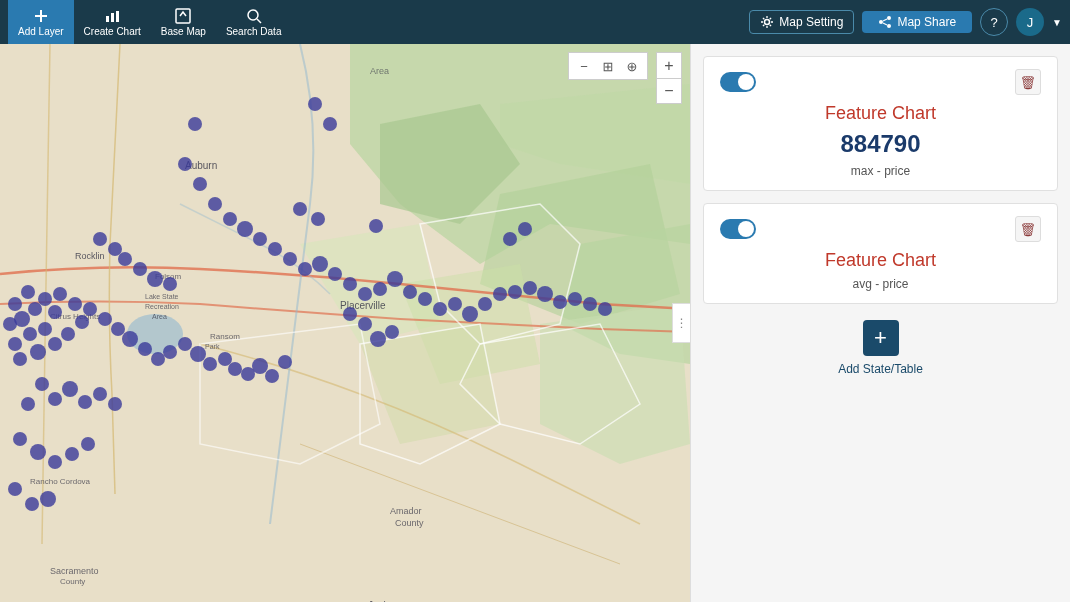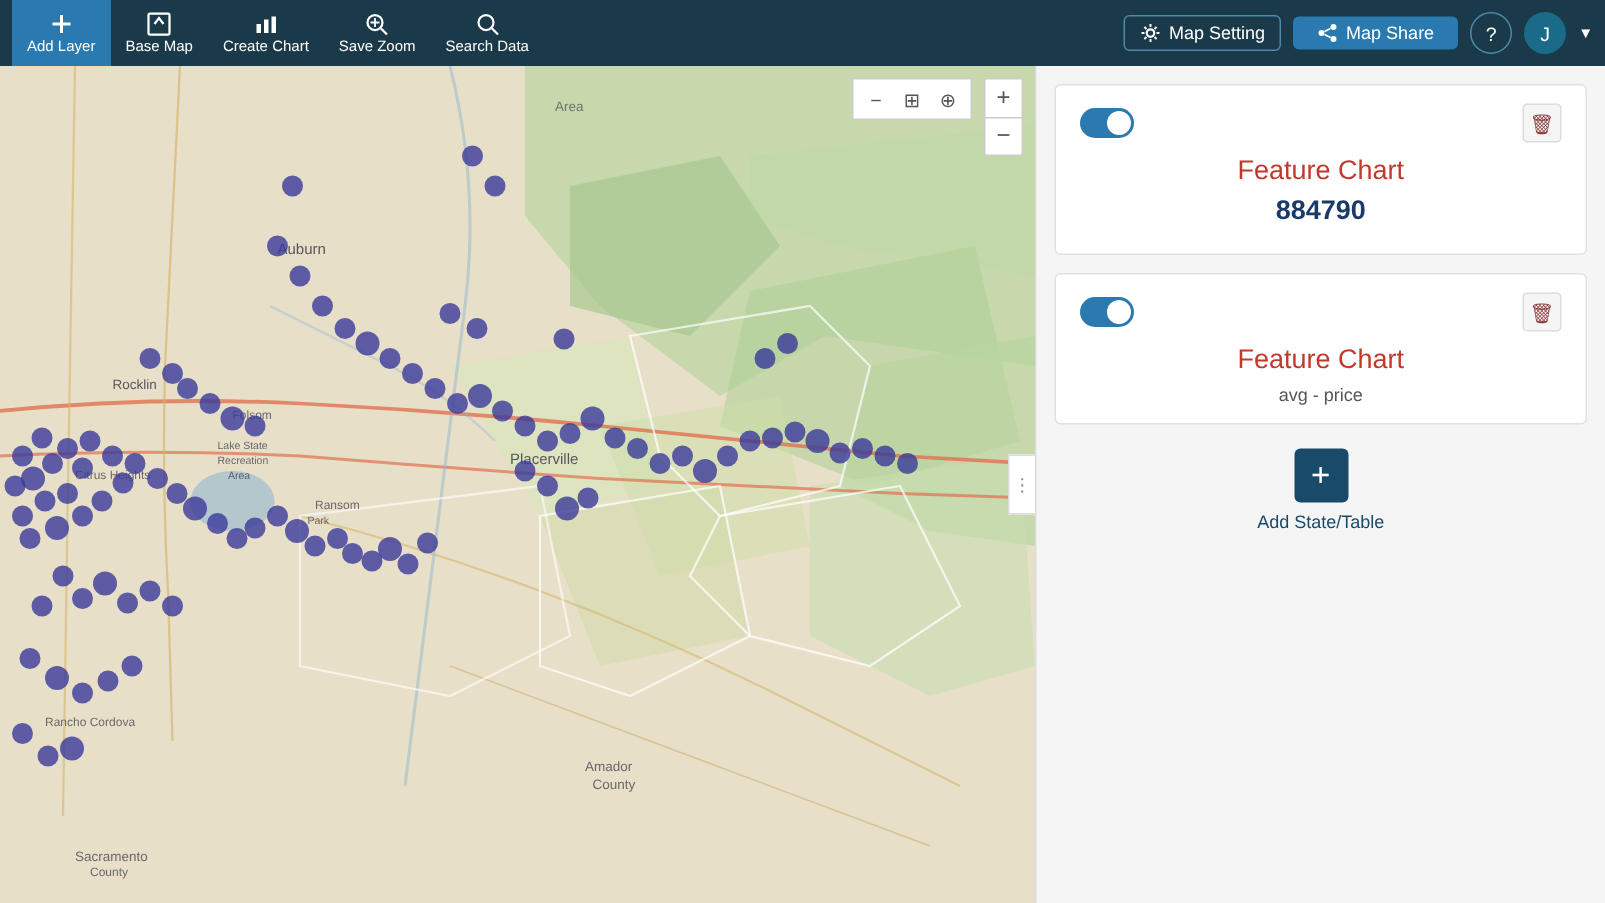--- a/index.html
+++ b/index.html
@@ -115,21 +115,21 @@
     }
     .delete-btn {
       width: 26px; height: 26px; background: #f5f5f5; border: 1px solid #ddd;
       border-radius: 3px; cursor: pointer; display: flex; align-items: center; justify-content: center;
       color: #8b3a3a; font-size: 13px;
     }
     .chart-label {
       color: #c0392b; font-size: 18px; text-align: center; margin-bottom: 6px;
     }
     .chart-value {
-      color: #1a3a6a; font-size: 18px; font-weight: bold; text-align: center; margin-bottom: 6px;
+      color: #1a3a6a; font-size: 24px; font-weight: bold; text-align: center; margin-bottom: 6px;
     }
     .chart-metric {
       color: #555; font-size: 12px; text-align: center;
     }
 
     
     .add-chart-section {
       display: flex; flex-direction: column; align-items: center; gap: 6px;
       margin-top: 4px;
     }
@@ -159,44 +159,35 @@
   <button class="toolbar-btn active">
     <svg width="16" height="16" viewBox="0 0 16 16" fill="white">
       <line x1="8" y1="2" x2="8" y2="14" stroke="white" stroke-width="2"></line>
       <line x1="2" y1="8" x2="14" y2="8" stroke="white" stroke-width="2"></line>
     </svg>
     <span>Add Layer</span>
   </button>
 
   <button class="toolbar-btn">
     <svg width="16" height="16" viewBox="0 0 16 16" fill="none">
-      <rect x="1" y="1" width="14" height="14" rx="1" stroke="white" stroke-width="1.5" fill="none"></rect>
-      <path d="M5 8 L8 4 L11 8" stroke="white" stroke-width="1.5" fill="none"></path>
-    </svg>
-    <span>Base Map</span>
-  </button>
-
-  <button class="toolbar-btn">
-    <svg width="16" height="16" viewBox="0 0 16 16" fill="none">
       <rect x="2" y="8" width="3" height="6" fill="white"></rect>
       <rect x="7" y="5" width="3" height="9" fill="white"></rect>
       <rect x="12" y="3" width="3" height="11" fill="white"></rect>
     </svg>
     <span>Create Chart</span>
   </button>
 
   <button class="toolbar-btn">
     <svg width="16" height="16" viewBox="0 0 16 16" fill="none">
-      <circle cx="7" cy="7" r="5" stroke="white" stroke-width="1.5" fill="none"></circle>
-      <line x1="11" y1="11" x2="15" y2="15" stroke="white" stroke-width="1.5"></line>
-      <line x1="7" y1="4" x2="7" y2="10" stroke="white" stroke-width="1.2"></line>
-      <line x1="4" y1="7" x2="10" y2="7" stroke="white" stroke-width="1.2"></line>
-    </svg>
-    <span>Save Zoom</span>
+      <rect x="1" y="1" width="14" height="14" rx="1" stroke="white" stroke-width="1.5" fill="none"></rect>
+      <path d="M5 8 L8 4 L11 8" stroke="white" stroke-width="1.5" fill="none"></path>
+    </svg>
+    <span>Base Map</span>
   </button>
+
 
   <button class="toolbar-btn">
     <svg width="16" height="16" viewBox="0 0 16 16" fill="none">
       <circle cx="7" cy="7" r="5" stroke="white" stroke-width="1.5" fill="none"></circle>
       <line x1="11" y1="11" x2="15" y2="15" stroke="white" stroke-width="1.5"></line>
     </svg>
     <span>Search Data</span>
   </button>
 
 
@@ -410,20 +401,21 @@
 
     <div class="chart-card">
       <div class="chart-card-header">
         <div class="toggle-switch"></div>
         <button class="delete-btn">
           🗑
         </button>
       </div>
       <div class="chart-label">Feature Chart</div>
       <div class="chart-value">884790</div>
+      <div class="chart-metric">max - price</div>
     </div>
 
     <div class="chart-card">
       <div class="chart-card-header">
         <div class="toggle-switch"></div>
         <button class="delete-btn">
           🗑
         </button>
       </div>
       <div class="chart-label">Feature Chart</div>

